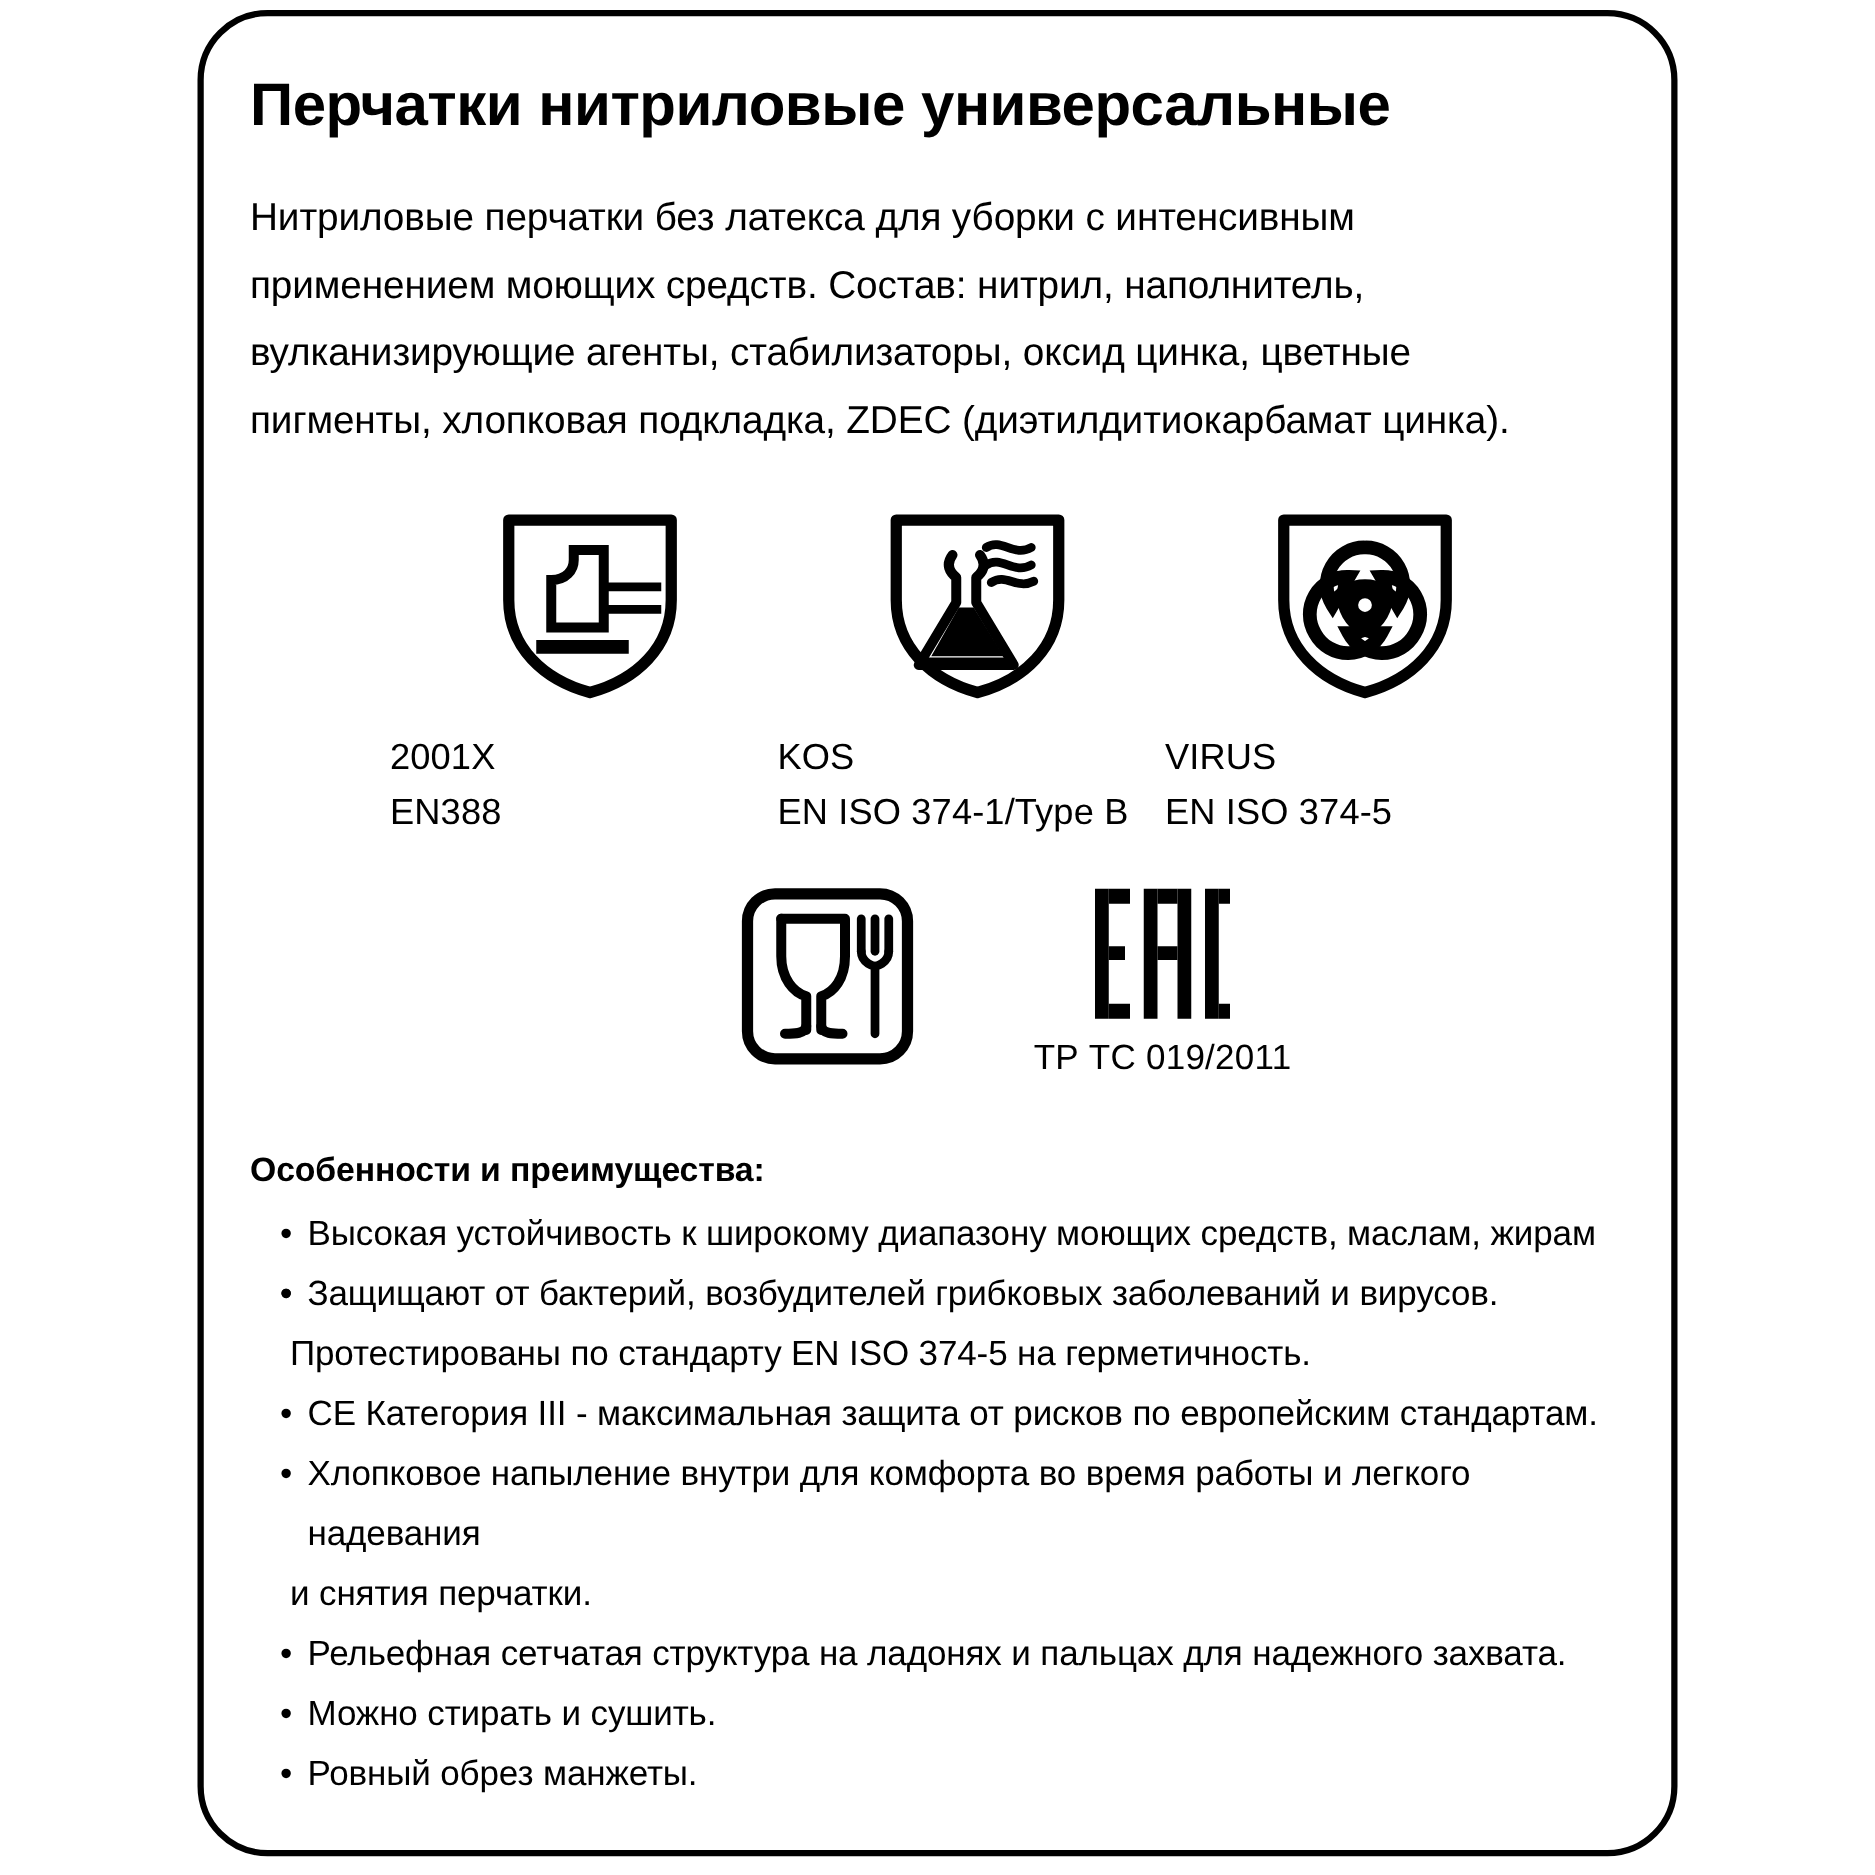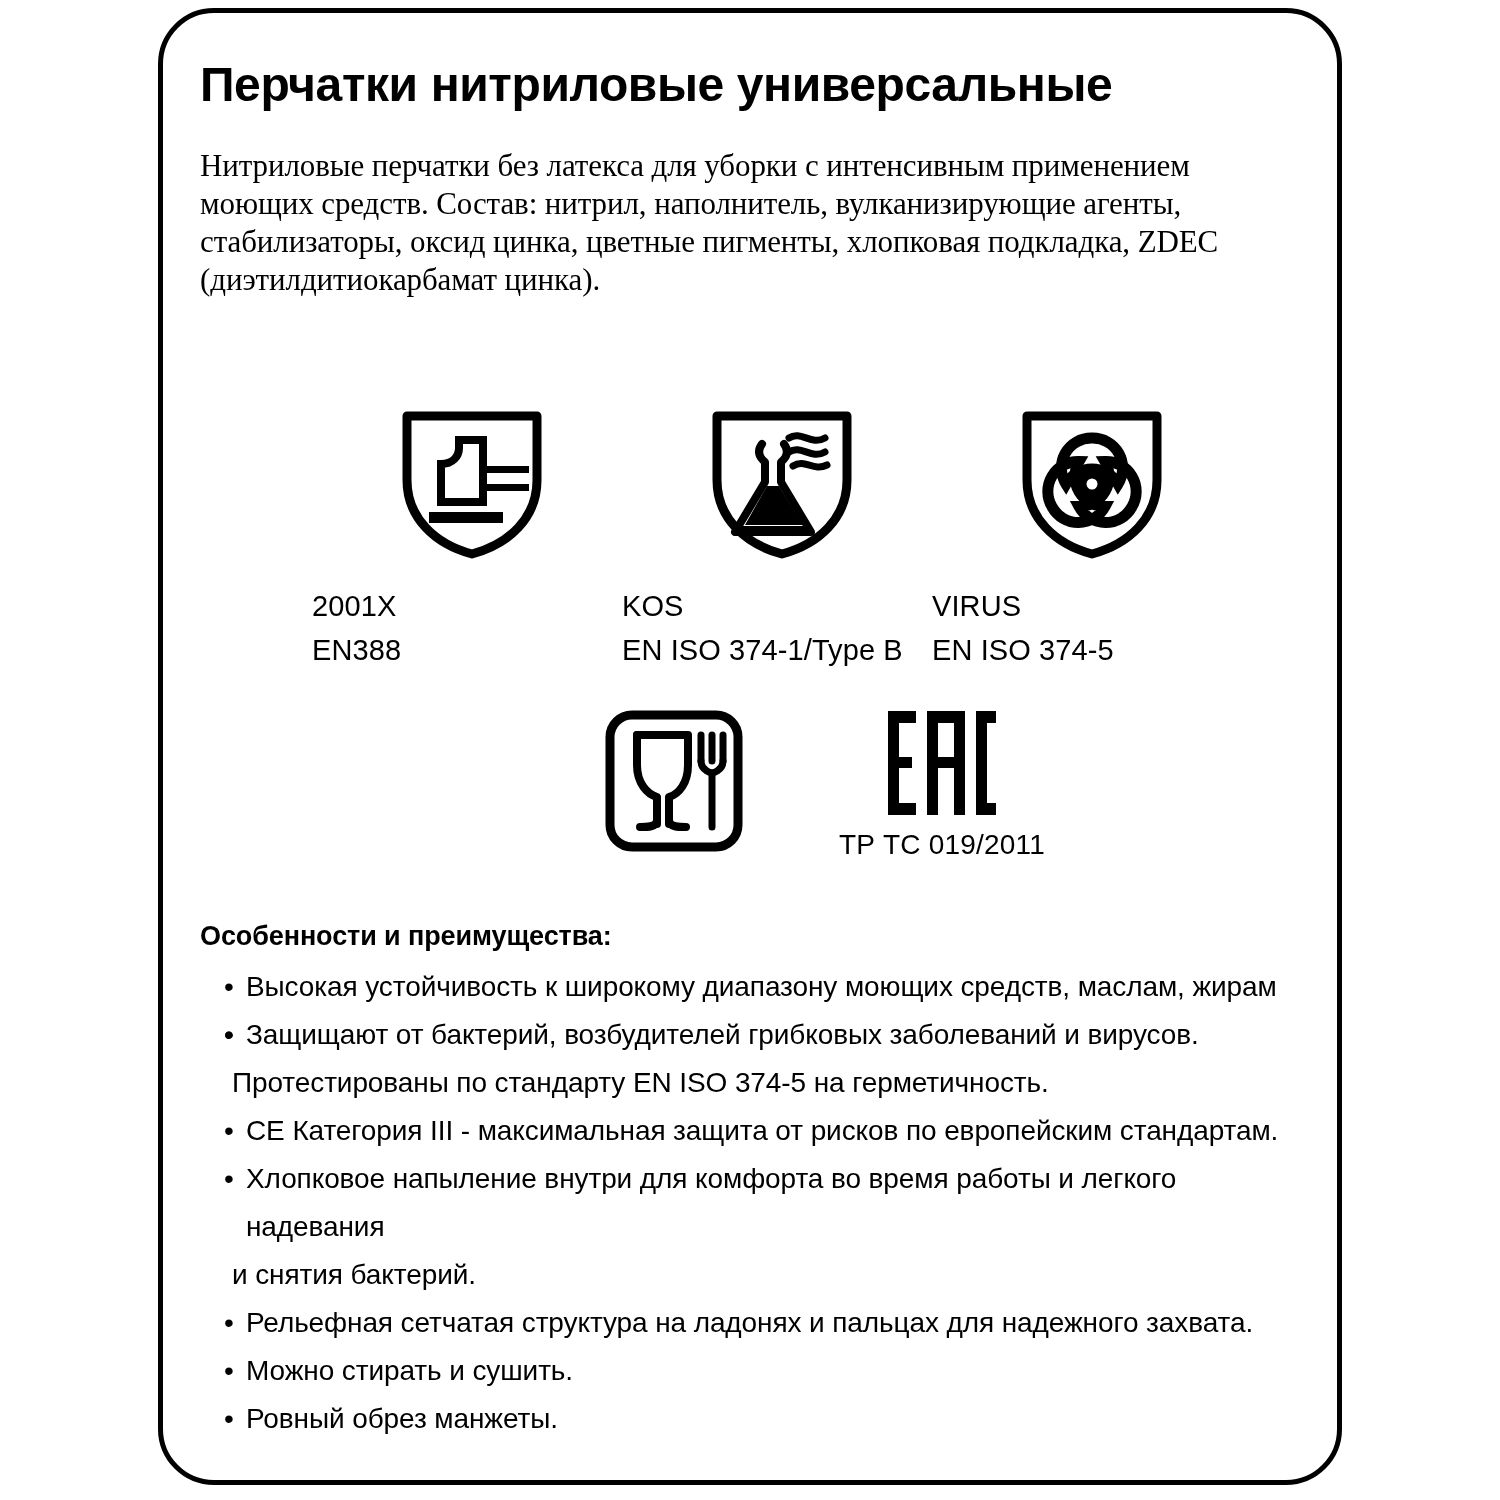--- a/index.html
+++ b/index.html
@@ -49,23 +49,22 @@
     white-space: nowrap;
   }
 
   
   .desc {
     position: absolute;
     left: 0;
     top: 134px;
     width: 1078px;
     font-size: 31px;
-    line-height: 38px;
+    line-height: 54px;
     letter-spacing: -0.1px;
-    font-family: Liberation Serif, serif;
   }
 
   
   .picto-row {
     position: absolute;
     left: 0;
     top: 395px;
     width: 1110px;
     height: 260px;
   }
@@ -89,21 +88,21 @@
     margin-top: 24px;
     font-size: 29px;
     line-height: 44px;
     letter-spacing: 0.1px;
     white-space: nowrap;
   }
 
   
   .marks {
     position: absolute;
-    left: 12px;
+    left: 0;
     top: 694px;
     width: 1110px;
     height: 180px;
   }
   .mark-food {
     position: absolute;
     left: 392px;
     top: 2px;
   }
   .mark-eac {
@@ -295,21 +294,21 @@
       </div>
 
       <div class="feat-item">
         <span class="bullet">•</span>
         <span>CE Категория III - максимальная защита от рисков по европейским стандартам.</span>
       </div>
 
       <div class="feat-item">
         <span class="bullet">•</span>
         <span>Хлопковое напыление внутри для комфорта во время работы и легкого надевания</span>
-        <span class="cont">и снятия бактерий.</span>
+        <span class="cont">и снятия перчатки.</span>
       </div>
 
       <div class="feat-item">
         <span class="bullet">•</span>
         <span>Рельефная сетчатая структура на ладонях и пальцах для надежного захвата.</span>
       </div>
 
       <div class="feat-item">
         <span class="bullet">•</span>
         <span>Можно стирать и сушить.</span>

